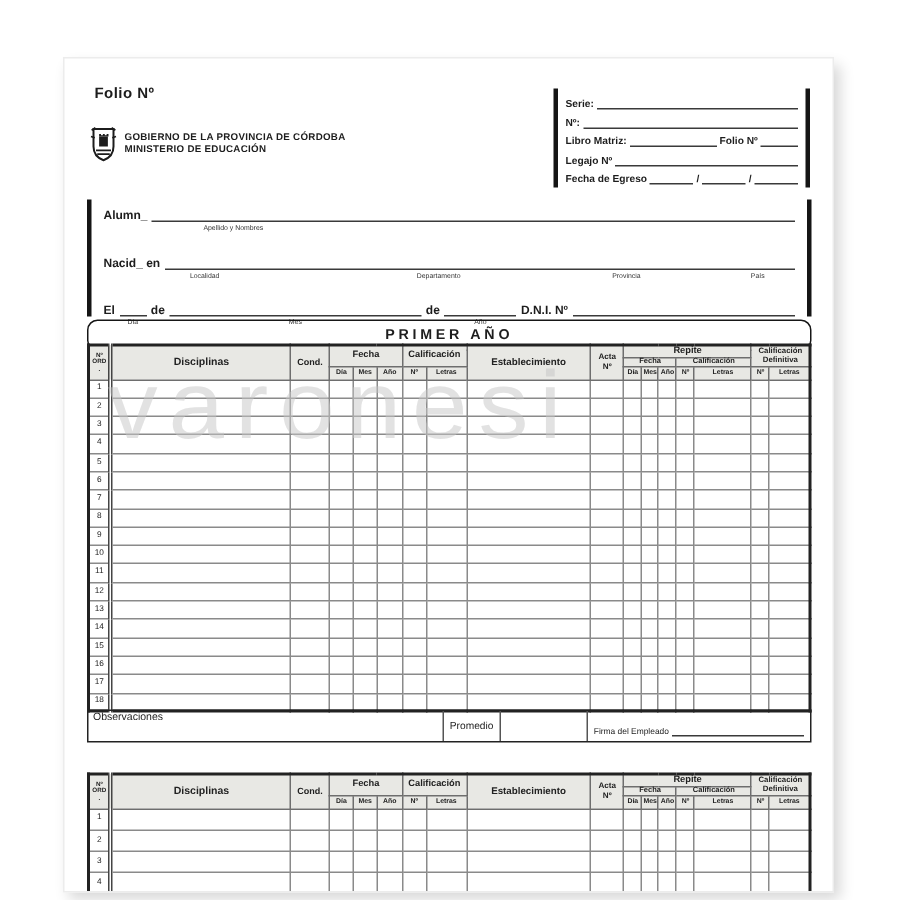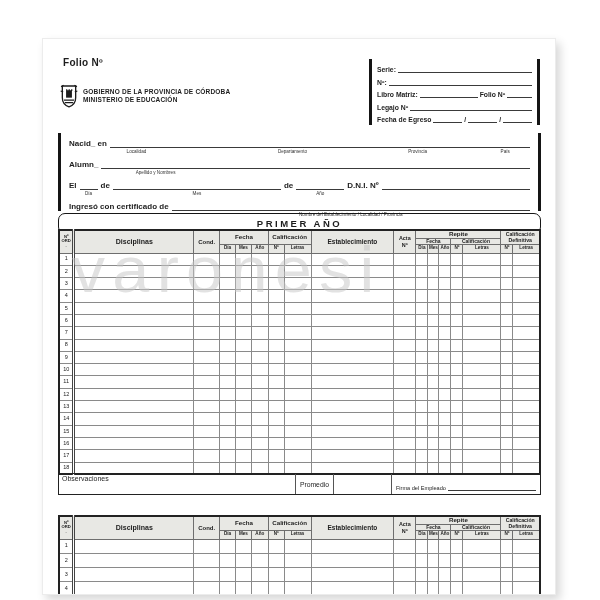--- a/index.html
+++ b/index.html
@@ -107,55 +107,49 @@
         <span class="fill"></span>
       <span>/</span>
         <span class="fill"></span>
       <span>/</span>
         <span class="fill"></span>
     </div>
   </div>
 
   <div class="student">
     <div class="sline">
+      <span>Alumn_</span>
+      <span class="blank grow">
+        <span class="sub" style="left:8%">Apellido y Nombres</span>
+      </span>
+    </div>
+    <div class="sline">
       <span>Nacid_ en</span>
       <span class="blank grow">
         <span class="sub" style="left:4%">Localidad</span>
         <span class="sub" style="left:40%">Departamento</span>
         <span class="sub" style="left:71%">Provincia</span>
         <span class="sub" style="left:93%">País</span>
-      </span>
-    </div>
-    <div class="sline">
-      <span>Alumn_</span>
-      <span class="blank grow">
-        <span class="sub" style="left:8%">Apellido y Nombres</span>
       </span>
     </div>
     <div class="sline">
       <span>El</span>
       <span class="blank" style="width:18px">
         <span class="sub ctr">Día</span>
       </span>
       <span>de</span>
       <span class="blank" style="width:168px">
         <span class="sub ctr">Mes</span>
       </span>
       <span>de</span>
       <span class="blank" style="width:48px">
         <span class="sub ctr">Año</span>
       </span>
       <span>D.N.I. Nº</span>
       <span class="blank grow"></span>
-    </div>
-    <div class="sline">
-      <span>Ingresó con certificado de</span>
-      <span class="blank grow">
-        <span class="sub ctr">Nombre del Establecimiento / Localidad / Provincia</span>
-      </span>
     </div>
   </div>
 
   <div class="banner" style="top:174px">PRIMER AÑO</div>
 
   <table class="t1" style="top:190px">
     <colgroup>
       <col style="width:3.1%">
         <col style="width:24.9%">
         <col style="width:5.4%">

